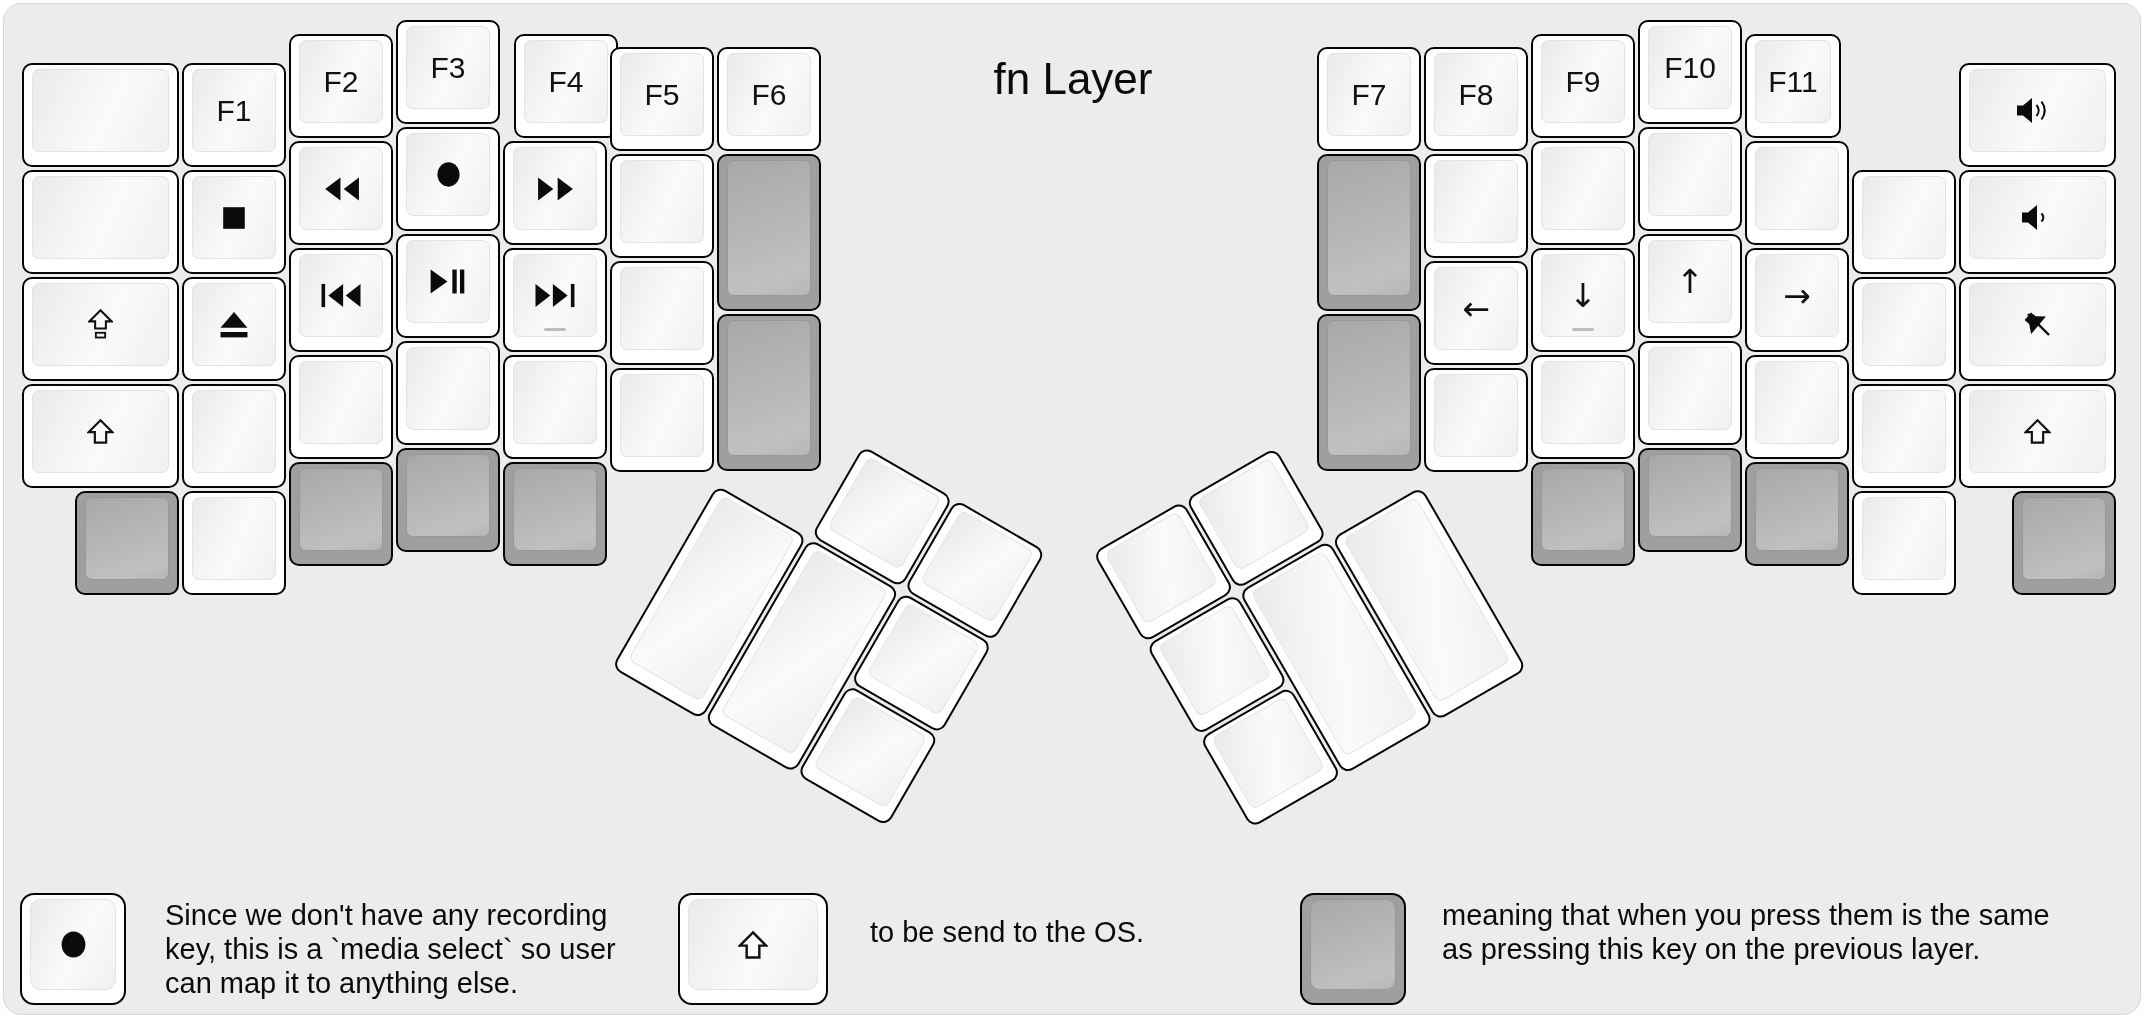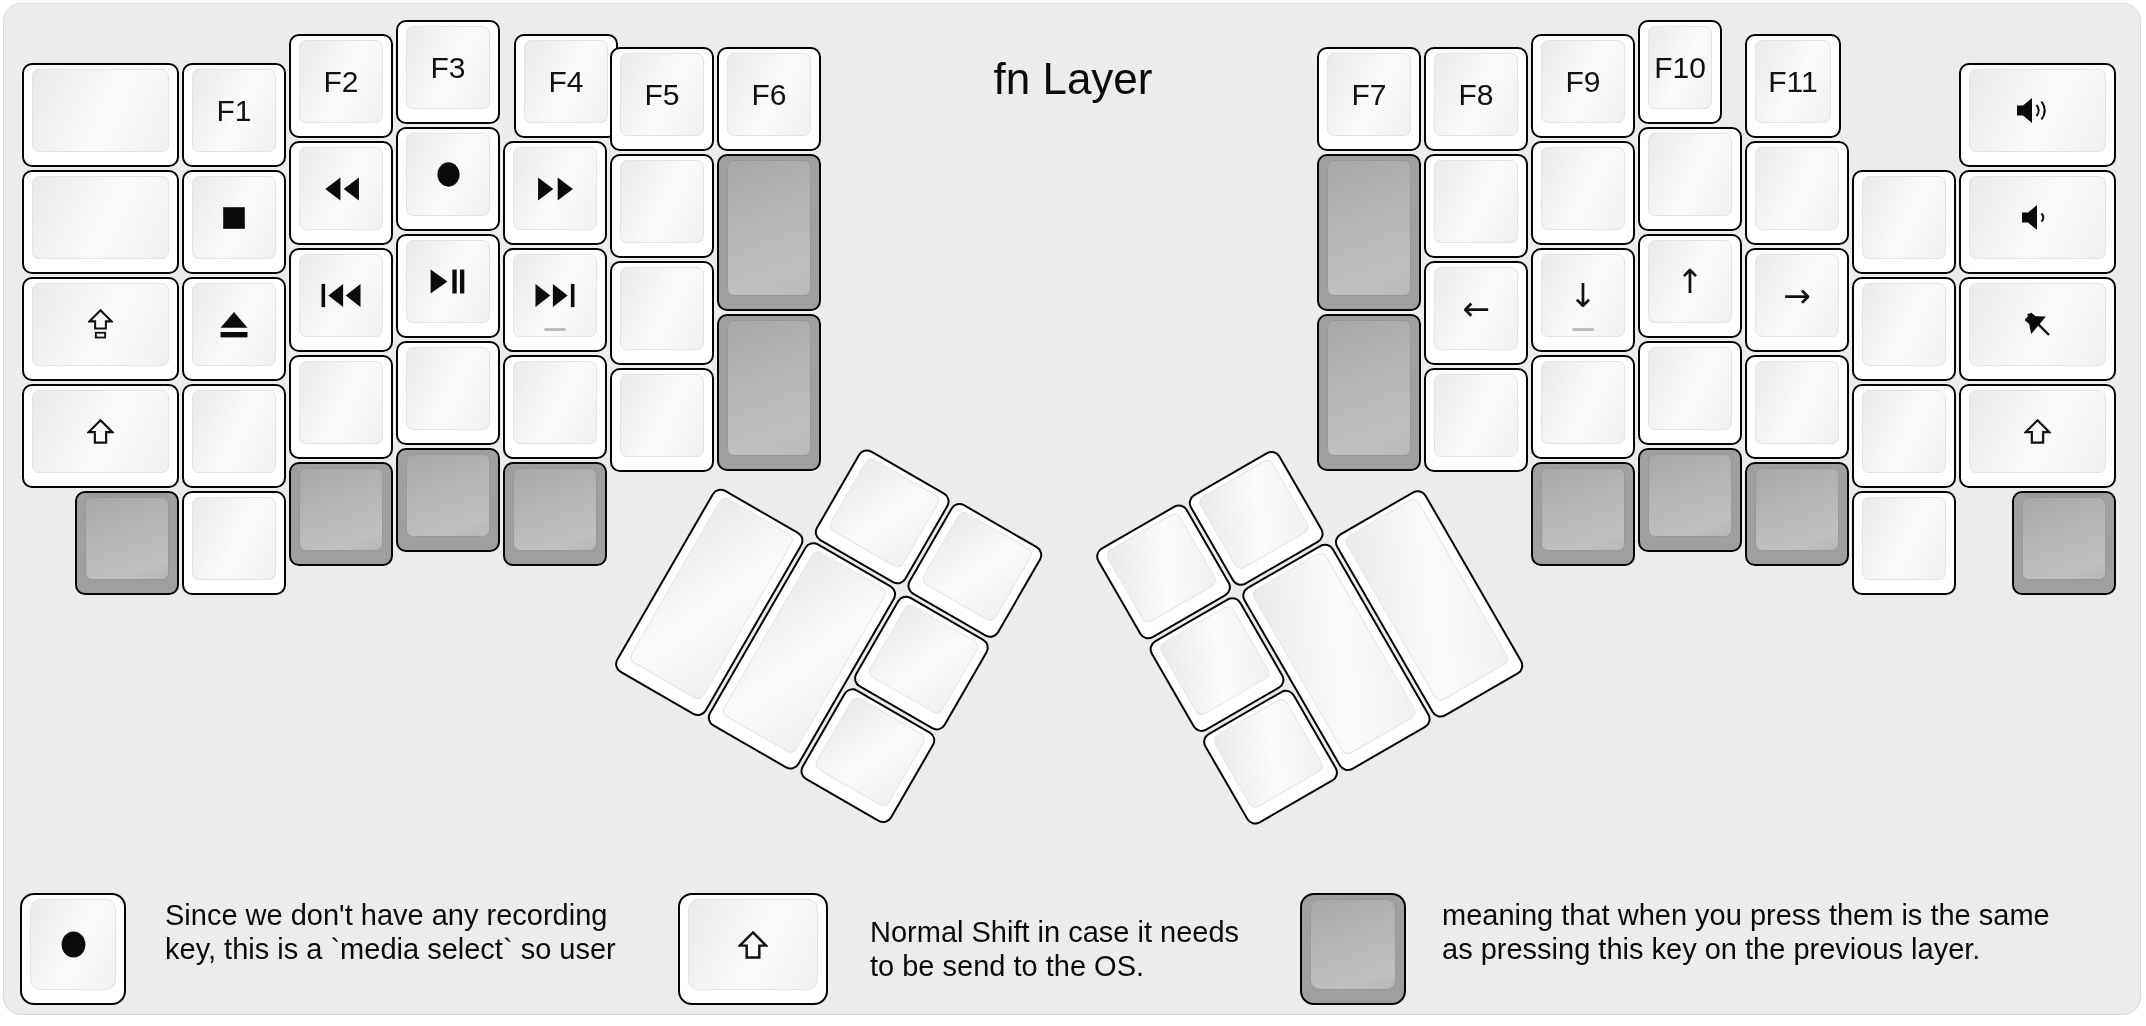--- a/index.html
+++ b/index.html
@@ -116,31 +116,31 @@
       <div class="key white legend-key" style="left:20px;top:893px;width:106px;height:112px">
         <div class="surf">
             <svg class="kicon i-record">
               <use href="#sym-record"></use>
             </svg>
           </div>
       </div>
       <div class="legend-text" style="left:165px;top:898px">
         <div>Since we don't have any recording</div>
         <div>key, this is a `media select` so user</div>
+        <div>can map it to anything else.</div>
       </div>
 
       <div class="key white legend-key" style="left:678px;top:893px;width:150px;height:112px">
         <div class="surf">
             <svg class="kicon i-shift">
               <use href="#sym-shift"></use>
             </svg>
           </div>
       </div>
       <div class="legend-text" style="left:870px;top:915px">
-        <div>Normal Shift in case it needs</div>
         <div>to be send to the OS.</div>
       </div>
 
       <div class="key gray legend-key" style="left:1300px;top:893px;width:106px;height:112px">
         <div class="surf"></div>
       </div>
       <div class="legend-text" style="left:1442px;top:898px">
         <div>meaning that when you press them is the same</div>
         <div>as pressing this key on the previous layer.</div>
       </div>
@@ -334,21 +334,21 @@
           <span class="karrow">↓</span>
           <span class="homing"></span>
         </div>
       </div>
       <div class="key white" style="left: 1531px; top: 355px; width: 104px; height: 104px;">
         <div class="surf"></div>
       </div>
       <div class="key gray" style="left: 1531px; top: 462px; width: 104px; height: 104px;">
         <div class="surf"></div>
       </div>
-      <div class="key white" style="left: 1638px; top: 20px; width: 84px; height: 104px; text-align: right;">
+      <div class="key white" style="left: 1638px; top: 20px; width: 104px; height: 104px; text-align: right;">
         <div class="surf">
           <span class="klabel">F10</span>
         </div>
       </div>
       <div class="key white" style="left: 1638px; top: 127px; width: 104px; height: 104px;">
         <div class="surf"></div>
       </div>
       <div class="key white" style="left: 1638px; top: 234px; width: 104px; height: 104px;">
         <div class="surf">
           <span class="karrow">↑</span>

